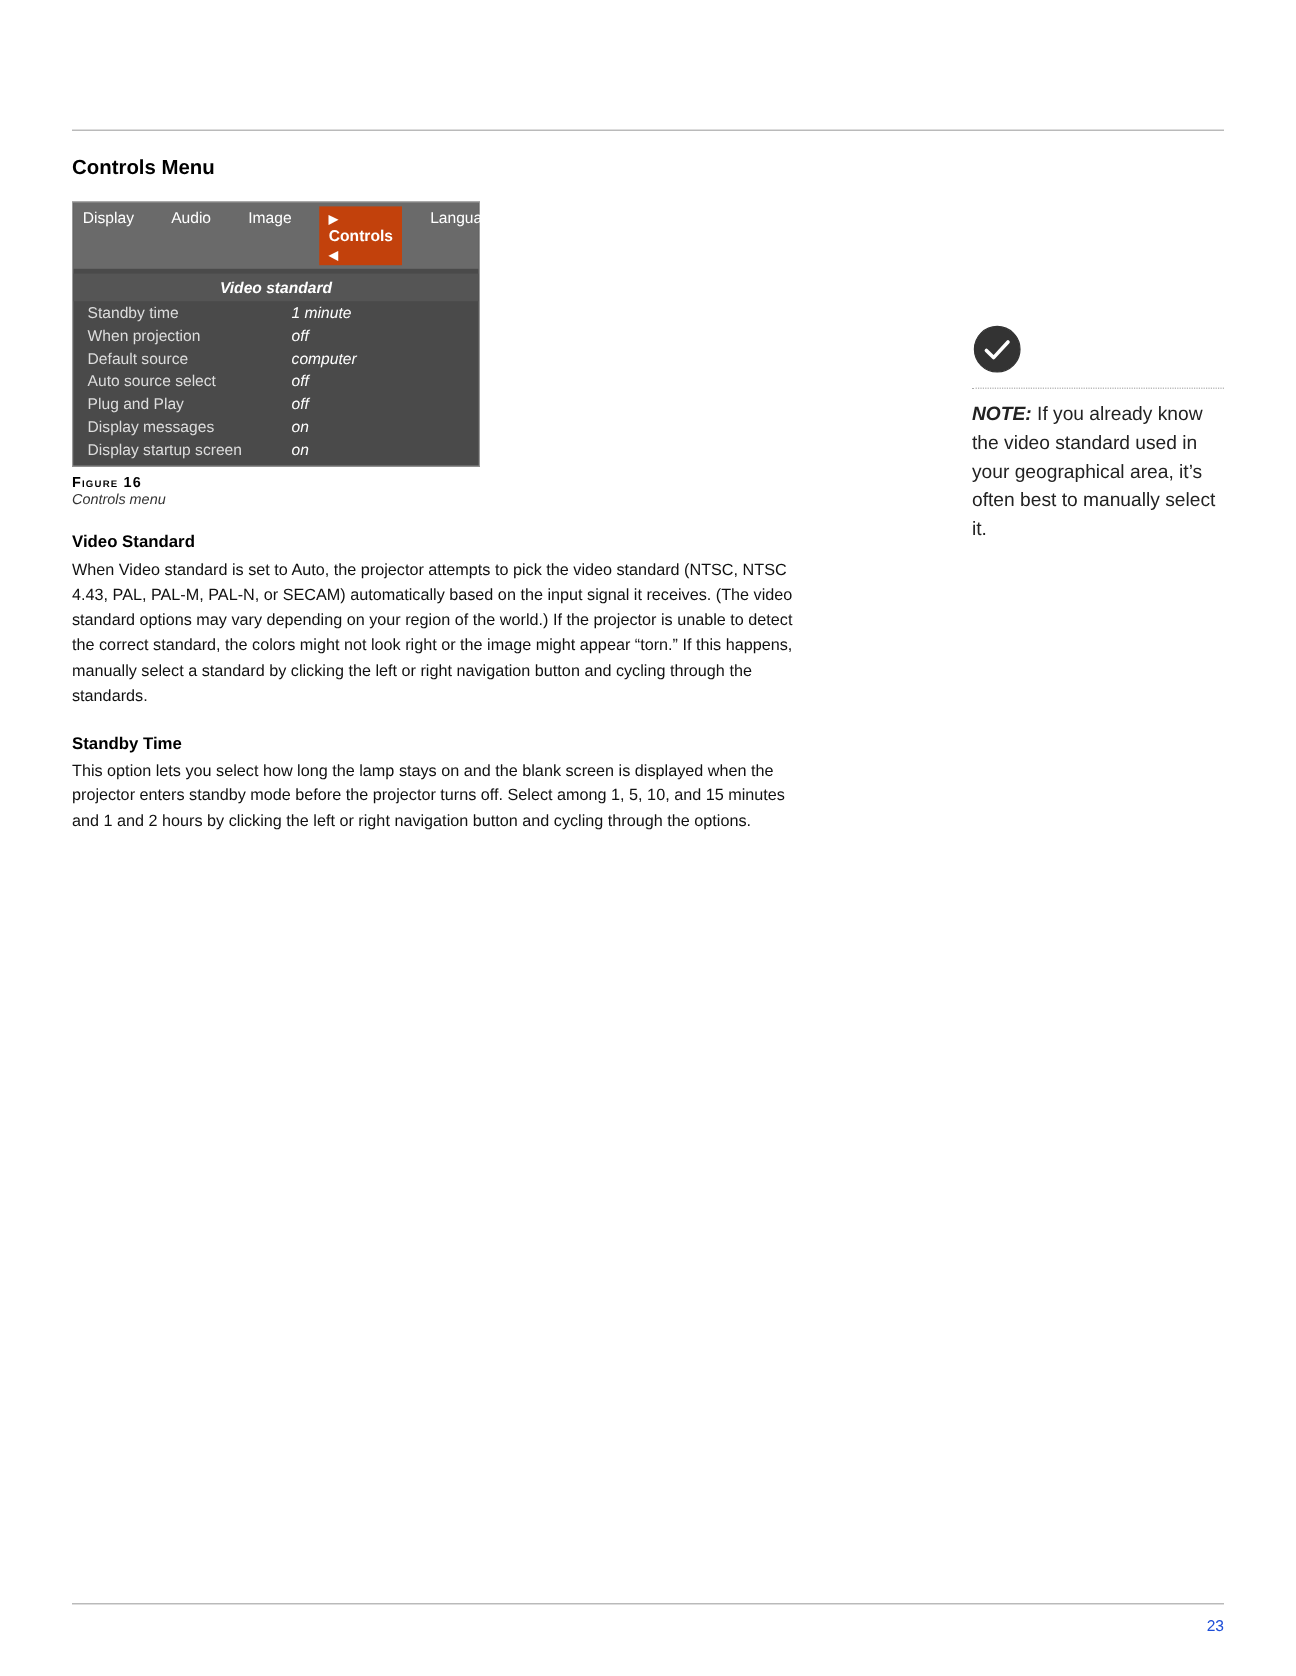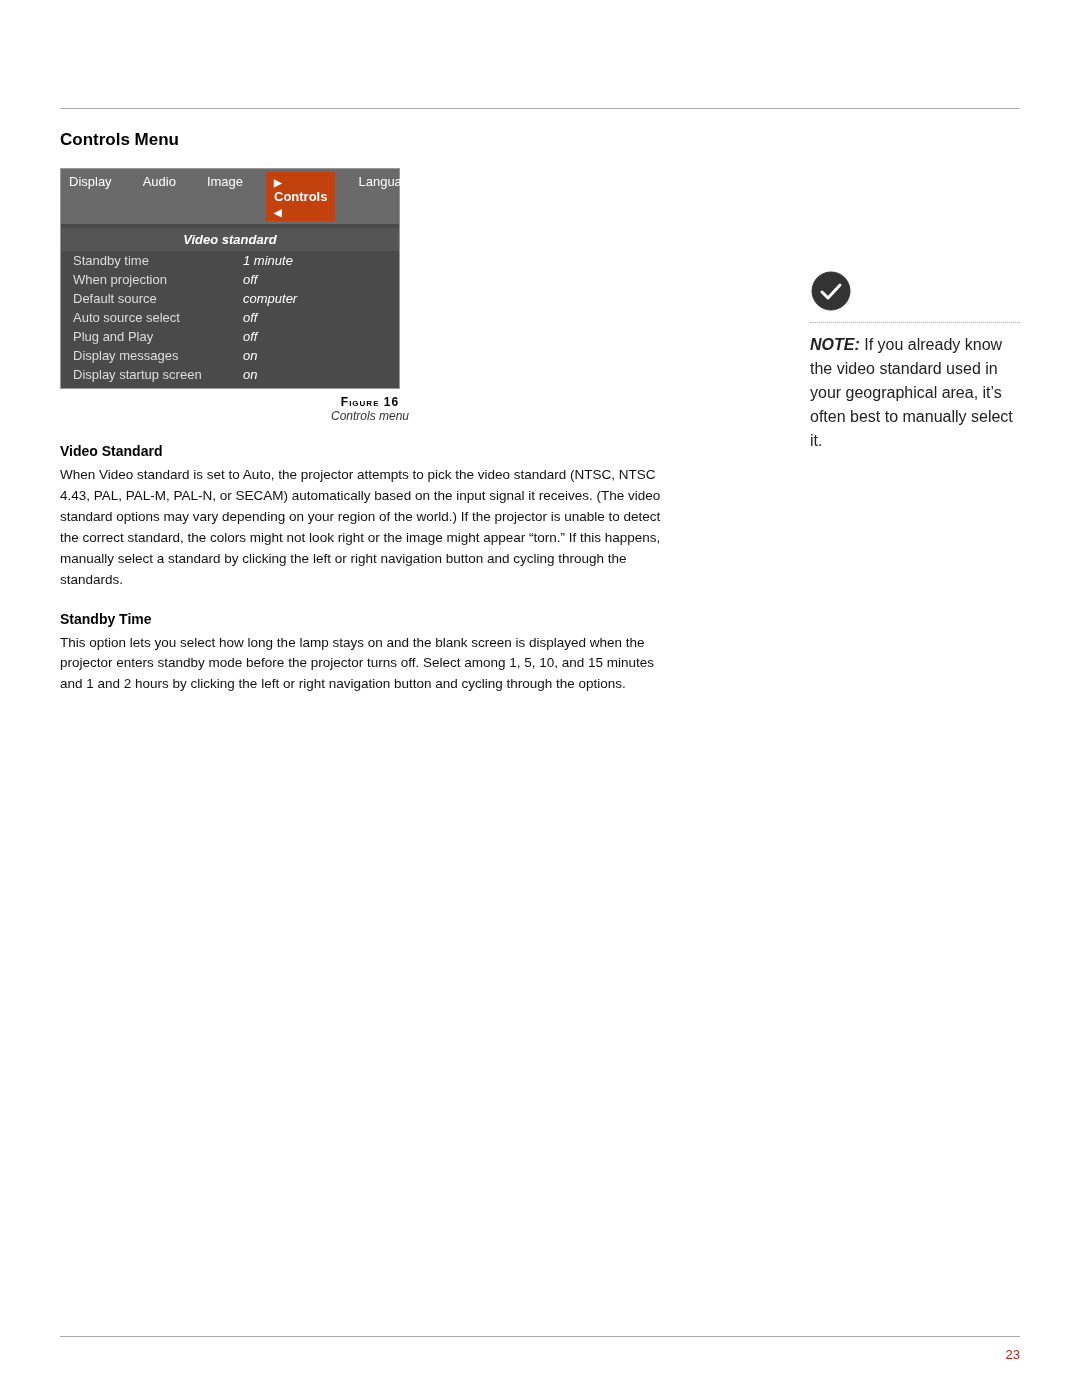--- a/index.html
+++ b/index.html
@@ -115,21 +115,21 @@
       flex-shrink: 0;
     }
 
     .menu-row .value {
       color: #fff;
       font-style: italic;
     }
 
     
     .figure-area {
-      text-align: center;
+      text-align: left;
       margin-top: 4px;
       margin-bottom: 14px;
     }
 
     .figure-label {
       font-size: 12px;
       font-family: Arial, sans-serif;
       font-weight: bold;
       font-variant: small-caps;
       letter-spacing: 1px;
@@ -191,21 +191,21 @@
       background: #aaa;
     }
 
     
     .page-number {
       position: absolute;
       bottom: 35px;
       right: 60px;
       font-size: 13px;
       font-family: Arial, sans-serif;
-      color: #b91c1c;
+      color: #1d4ed8;
     }
   </style>
 </head>
 <body>
 
 <div class="page-container">
 
   <div class="top-rule"></div>
 
   <div class="main-content">

